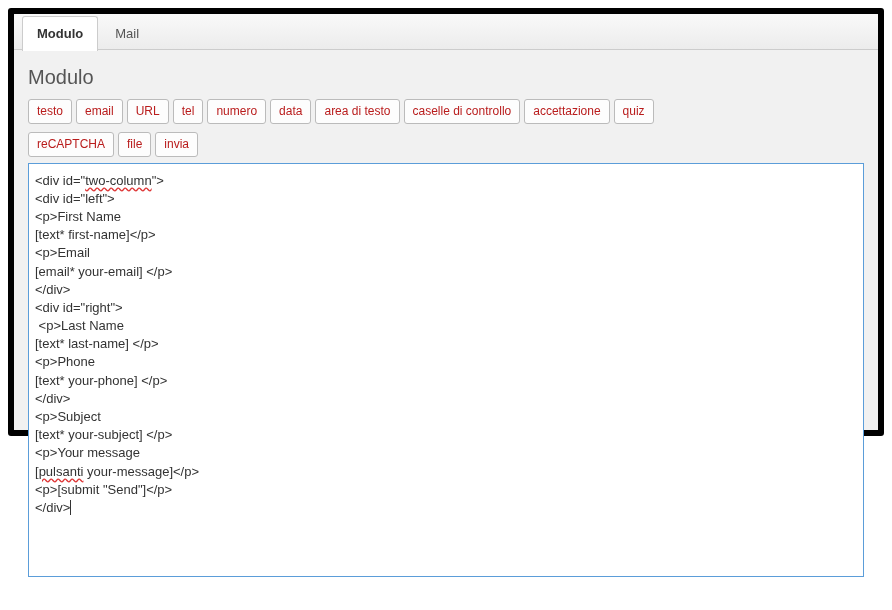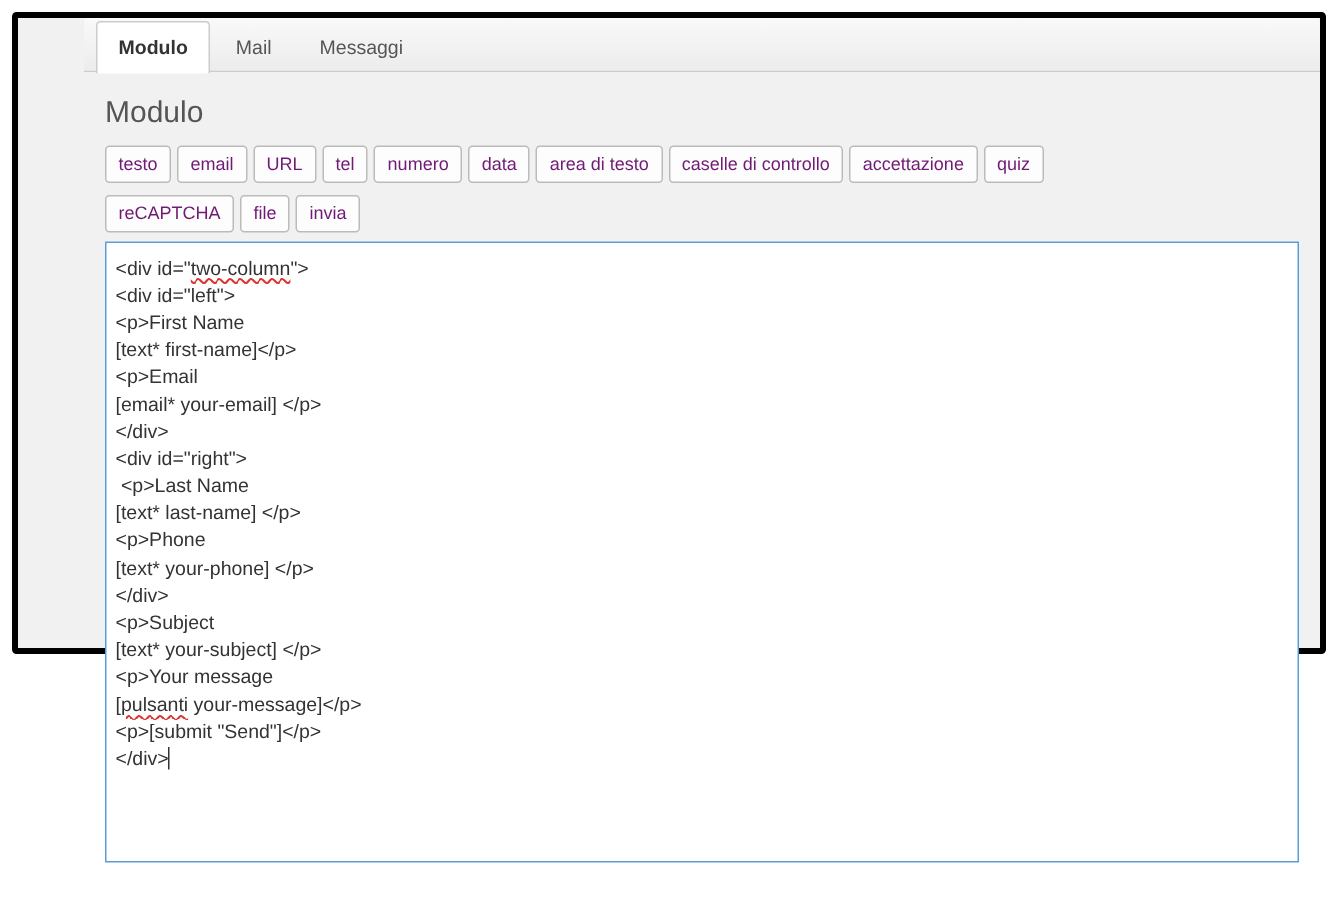--- a/index.html
+++ b/index.html
@@ -8,25 +8,24 @@
     font-family: Verdana, Geneva, sans-serif;
     font-size: 13px;
     color: #333;
     background: #fff;
     width: 892px;
     height: 610px;
     overflow: hidden;
   }
   .panel {
     margin: 8px;
-    border: 4px solid #000000;
+    border: 6px solid #000000;
     border-radius: 3px;
     background: #f1f1f1;
     height: 428px;
-    padding-left: 44px;
   }
   .tab-bar {
     background: linear-gradient(to bottom, #f9f9f9, #ececec);
     border-bottom: 1px solid #ccc;
     padding: 0;
     border-top-left-radius: 3px;
     border-top-right-radius: 3px;
     position: relative;
     height: 36px;
   }
@@ -73,21 +72,21 @@
     display: flex;
     flex-wrap: wrap;
     gap: 4px;
     margin-bottom: 4px;
   }
   .tag-btn {
     background: #fdfdfd;
     border: 1px solid #bbb;
     border-radius: 3px;
     font-size: 12px;
-    color: #701a75;
+    color: #b91c1c;
     padding: 3px 8px;
     cursor: pointer;
     line-height: 1.4;
     font-family: inherit;
   }
   .spellerr {
     text-decoration: underline wavy #d33;
     text-underline-offset: 2px;
   }
   .editor-wrap {
@@ -118,21 +117,20 @@
   }
 </style>
 </head>
 <body>
 
 <div class="panel">
   <div class="tab-bar">
     <ul id="tab-list">
         <li class="tab active">Modulo</li>
         <li class="tab">Mail</li>
-        <li class="tab">Messaggi</li>
       </ul>
   </div>
   <div class="inner">
     <h2 class="section-title">Modulo</h2>
     <div class="tag-buttons" id="tag-buttons">
         <button type="button" class="tag-btn">testo</button>
         <button type="button" class="tag-btn">email</button>
         <button type="button" class="tag-btn">URL</button>
         <button type="button" class="tag-btn">tel</button>
         <button type="button" class="tag-btn">numero</button>

